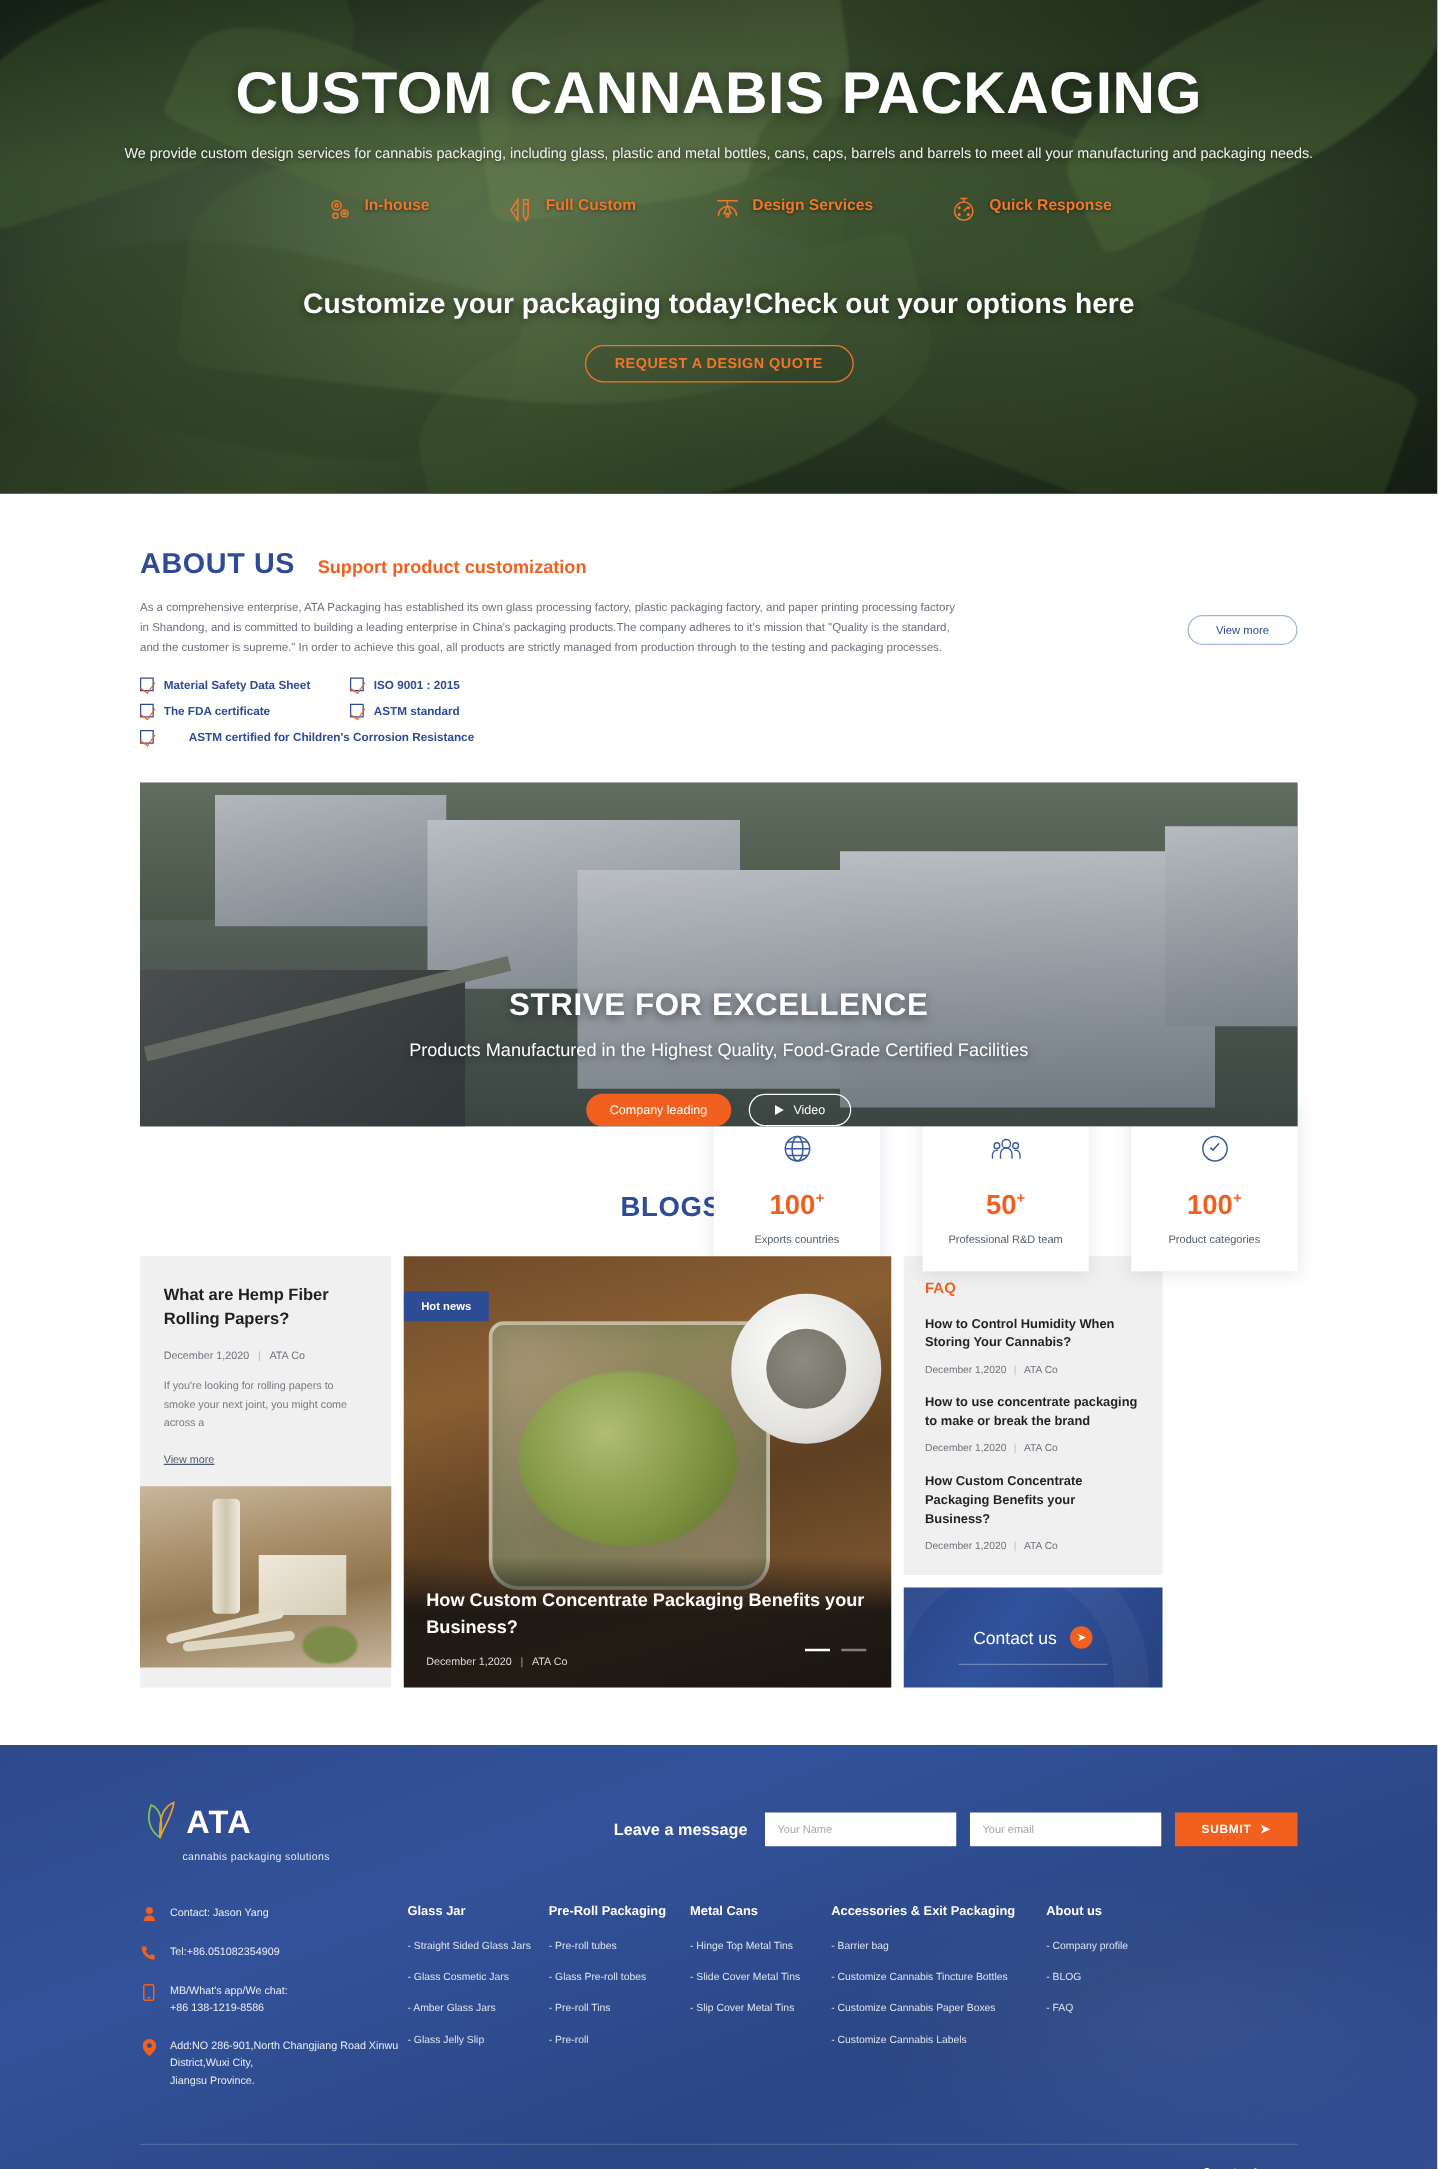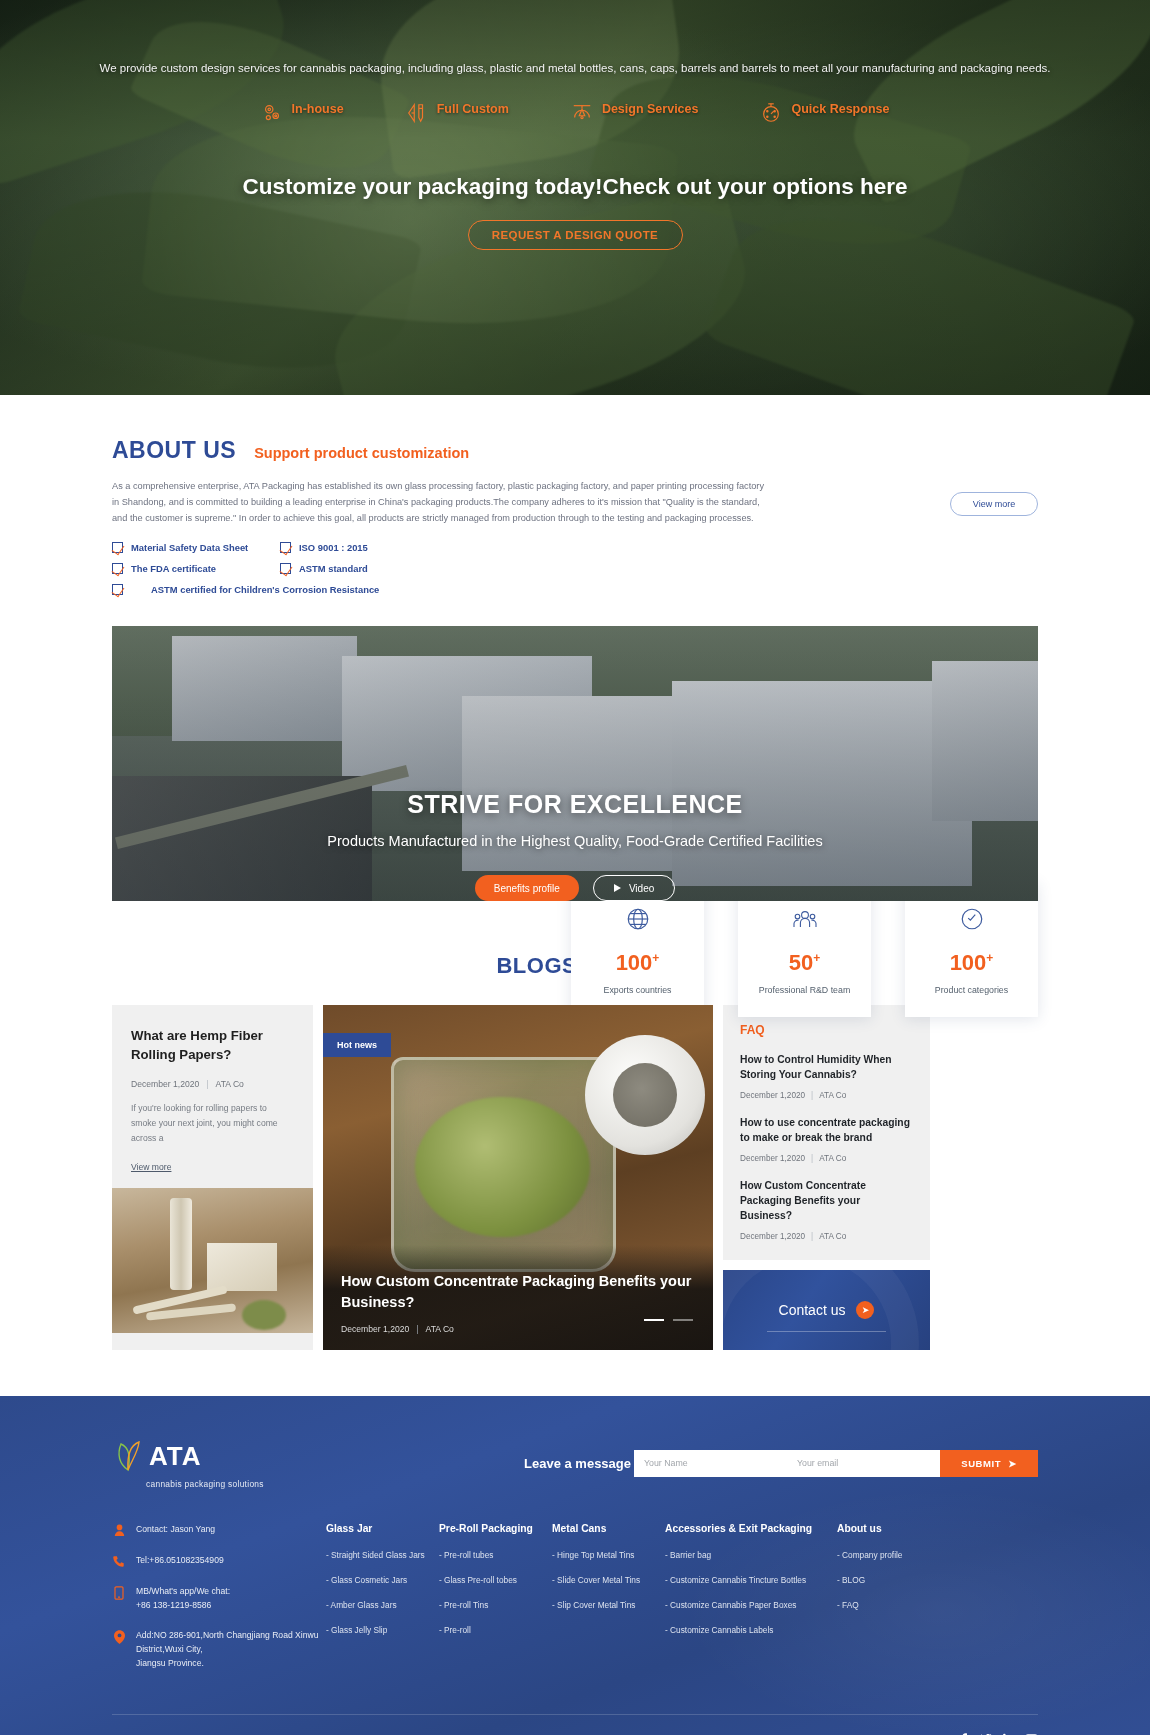--- a/index.html
+++ b/index.html
@@ -233,21 +233,21 @@
   }
   .footer:after {
     content:""; position:absolute; right:-60px; bottom:20px; width:540px; height:260px;
     background: radial-gradient(ellipse at center, rgba(255,255,255,.05), rgba(255,255,255,0) 68%);
   }
   .footer-top { display: flex; justify-content: space-between; align-items: flex-start; position: relative; z-index: 3; }
   .logo-wrap { display: flex; flex-direction: column; }
   .logo-row { display: flex; align-items: center; gap: 5px; }
   .logo-text { font-size: 26px; font-weight: bold; color: #fff; letter-spacing: 1px; }
   .logo-sub { margin-top: 3px; margin-left: 34px; font-size: 8.4px; color: #e6eaf3; letter-spacing: .3px; }
-  .msg-row { display: flex; align-items: center; margin-top: 12px; }
+  .msg-row { display: flex; align-items: center; gap: 11px; margin-top: 12px; }
   .msg-label { color: #fff; font-size: 13px; font-weight: bold; margin-right: 3px; }
   .msg-input {
     width: 153px; height: 27px; background: #fff; border: none;
     font-size: 8.8px; color: #555; padding: 0 10px;
     font-family: "Liberation Sans", sans-serif;
   }
   .msg-input::placeholder { color: #a2a6ab; }
   .submit-btn {
     width: 98px; height: 27px; background: #f2601f; border: none; color: #fff;
     font-size: 9.5px; font-weight: bold; letter-spacing: .6px; cursor: pointer;
@@ -289,20 +289,21 @@
       <div class="leaf" style="left:600px;top:90px;width:360px;height:140px;background:#4a6436;transform:rotate(16deg);"></div>
       <div class="leaf" style="left:840px;top:10px;width:330px;height:130px;background:#5d7a44;transform:rotate(-26deg);"></div>
       <div class="leaf" style="left:30px;top:200px;width:380px;height:160px;background:#3e5530;transform:rotate(12deg);"></div>
       <div class="leaf" style="left:330px;top:230px;width:420px;height:170px;background:#55703f;transform:rotate(-14deg);"></div>
       <div class="leaf" style="left:720px;top:240px;width:400px;height:170px;background:#476034;transform:rotate(20deg);"></div>
       <div class="leaf" style="left:150px;top:120px;width:520px;height:200px;background:radial-gradient(circle at 50% 50%,#93ad74,#4f6a3b);opacity:.38;transform:rotate(6deg);"></div>
     </div>
     <div class="hero-shade"></div>
 
     <div class="hero-inner">
+      <h1 class="hero-title">CUSTOM CANNABIS PACKAGING</h1>
       <p class="hero-sub">We provide custom design services for cannabis packaging, including glass, plastic and metal bottles, cans, caps, barrels and barrels to meet all your manufacturing and packaging needs.</p>
 
       <div class="hero-features">
         <div class="feature">
           <span>
             <svg width="22" height="22" viewBox="0 0 24 24" fill="none" stroke="#f2762a" stroke-width="1.3">
               <circle cx="9" cy="8" r="4"></circle>
                 <circle cx="9" cy="8" r="1.4"></circle>
               <circle cx="16" cy="15" r="3"></circle>
                 <circle cx="16" cy="15" r="1"></circle>
@@ -453,21 +454,21 @@
       <div class="fk" style="left:0;top:150px;width:260px;height:130px;background:linear-gradient(120deg,#5d5f5c,#3f423f);"></div>
       <div class="fk" style="left:0;top:175px;width:300px;height:12px;background:#8c8f7c;transform:rotate(-14deg);"></div>
 
     </div>
     <div class="factory-shade"></div>
 
     <div class="factory-inner">
       <div class="factory-title">STRIVE FOR EXCELLENCE</div>
       <div class="factory-sub">Products Manufactured in the Highest Quality, Food-Grade Certified Facilities</div>
       <div class="factory-btns">
-        <div class="btn-profile">Benefits profile</div>
+        <div class="btn-profile">Company leading</div>
         <div class="btn-video">
           <span class="play-tri"></span>
           <span>Video</span>
         </div>
       </div>
     </div>
   </section>
 
   <section class="blogs">
     <h2 class="blogs-title">BLOGS &amp; FAQ</h2>

